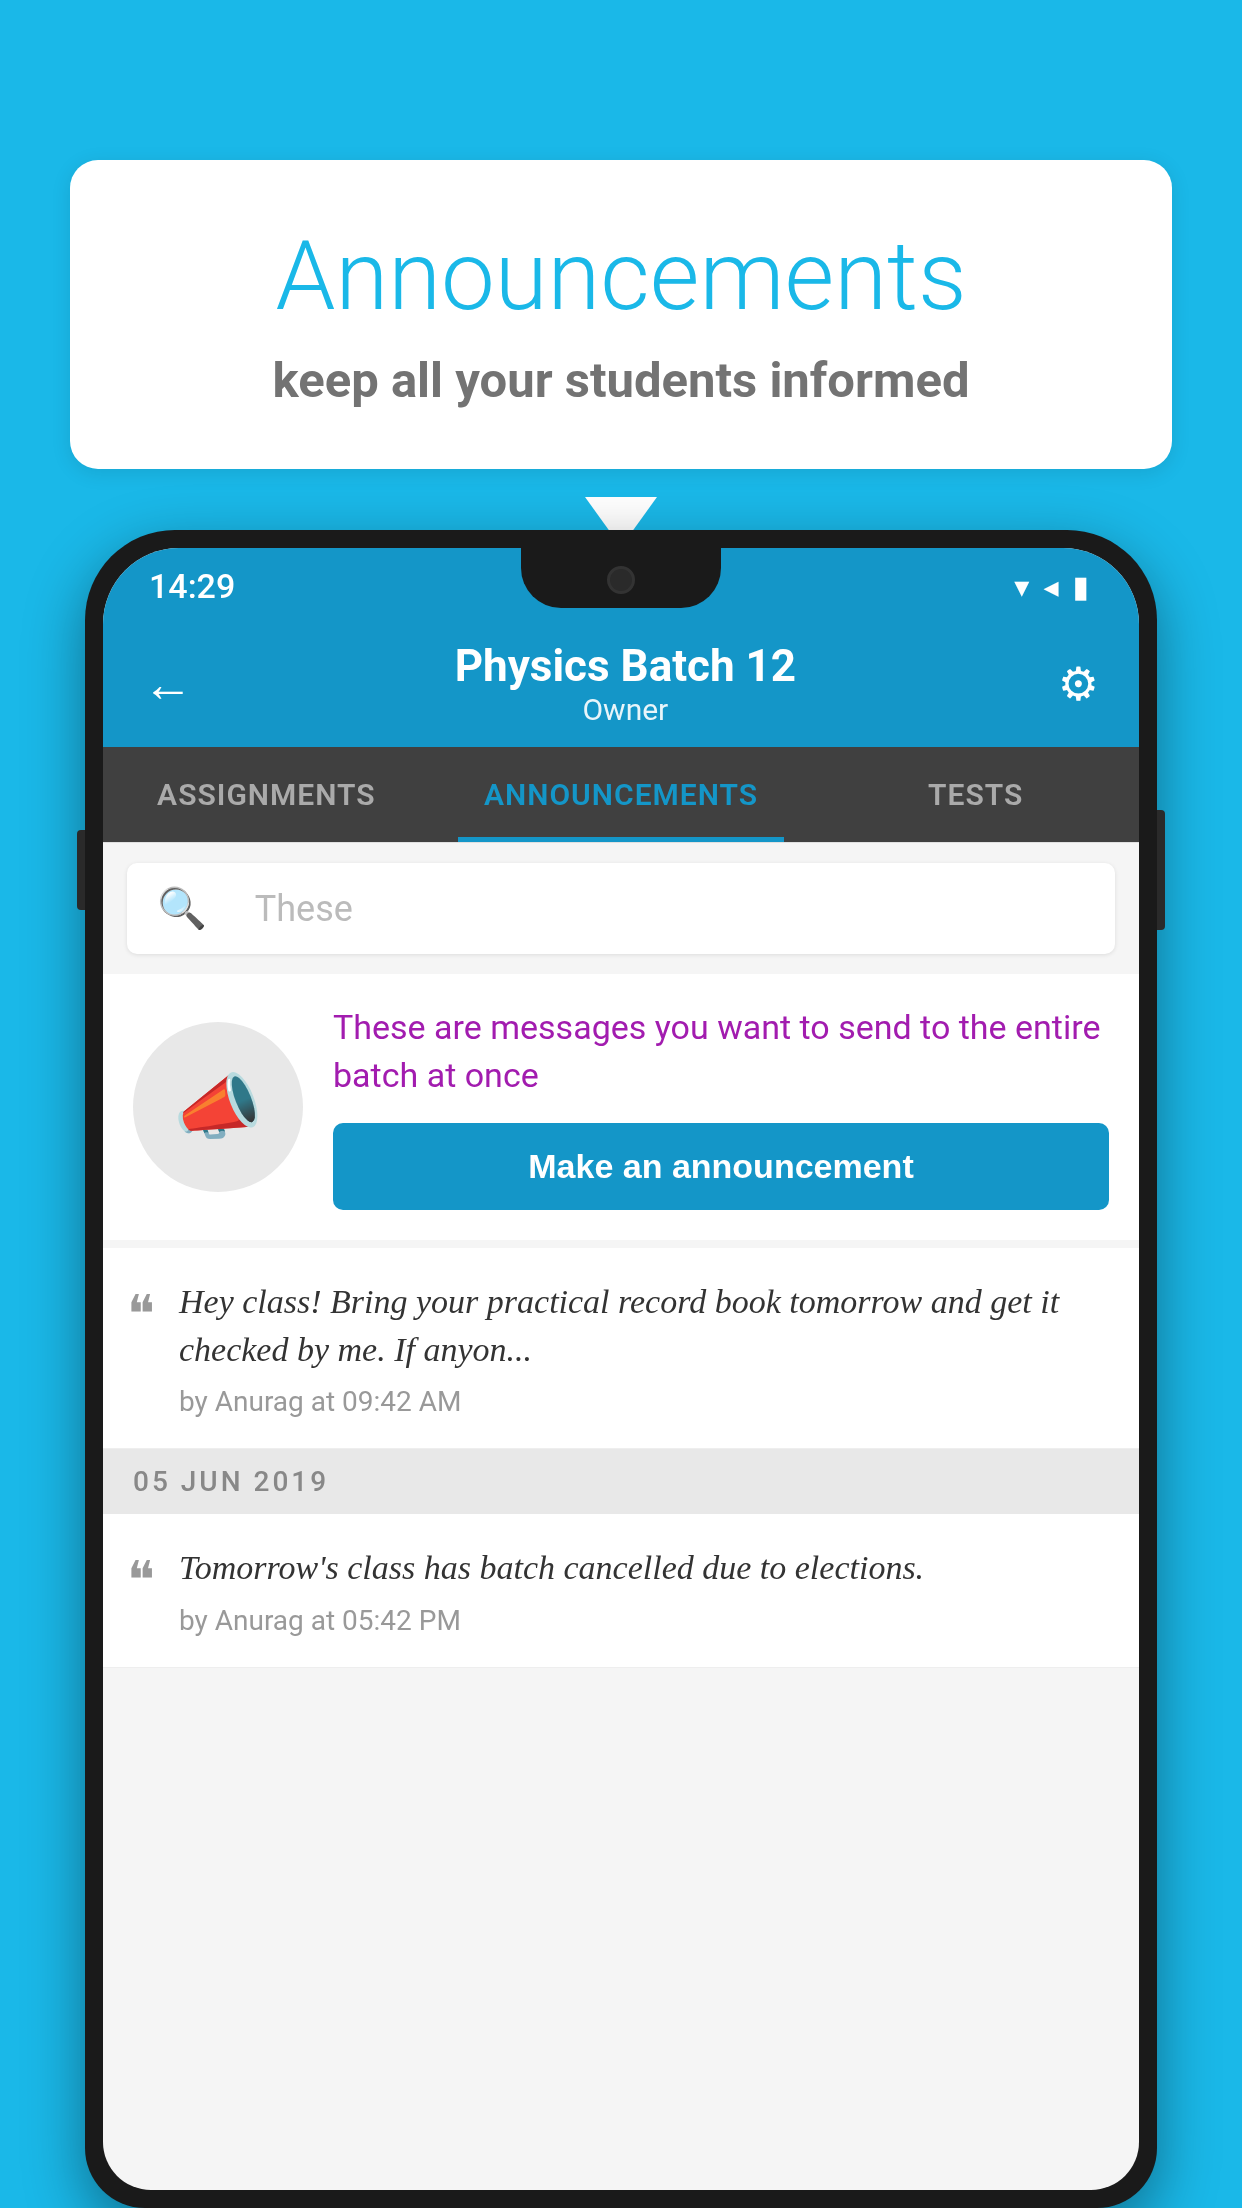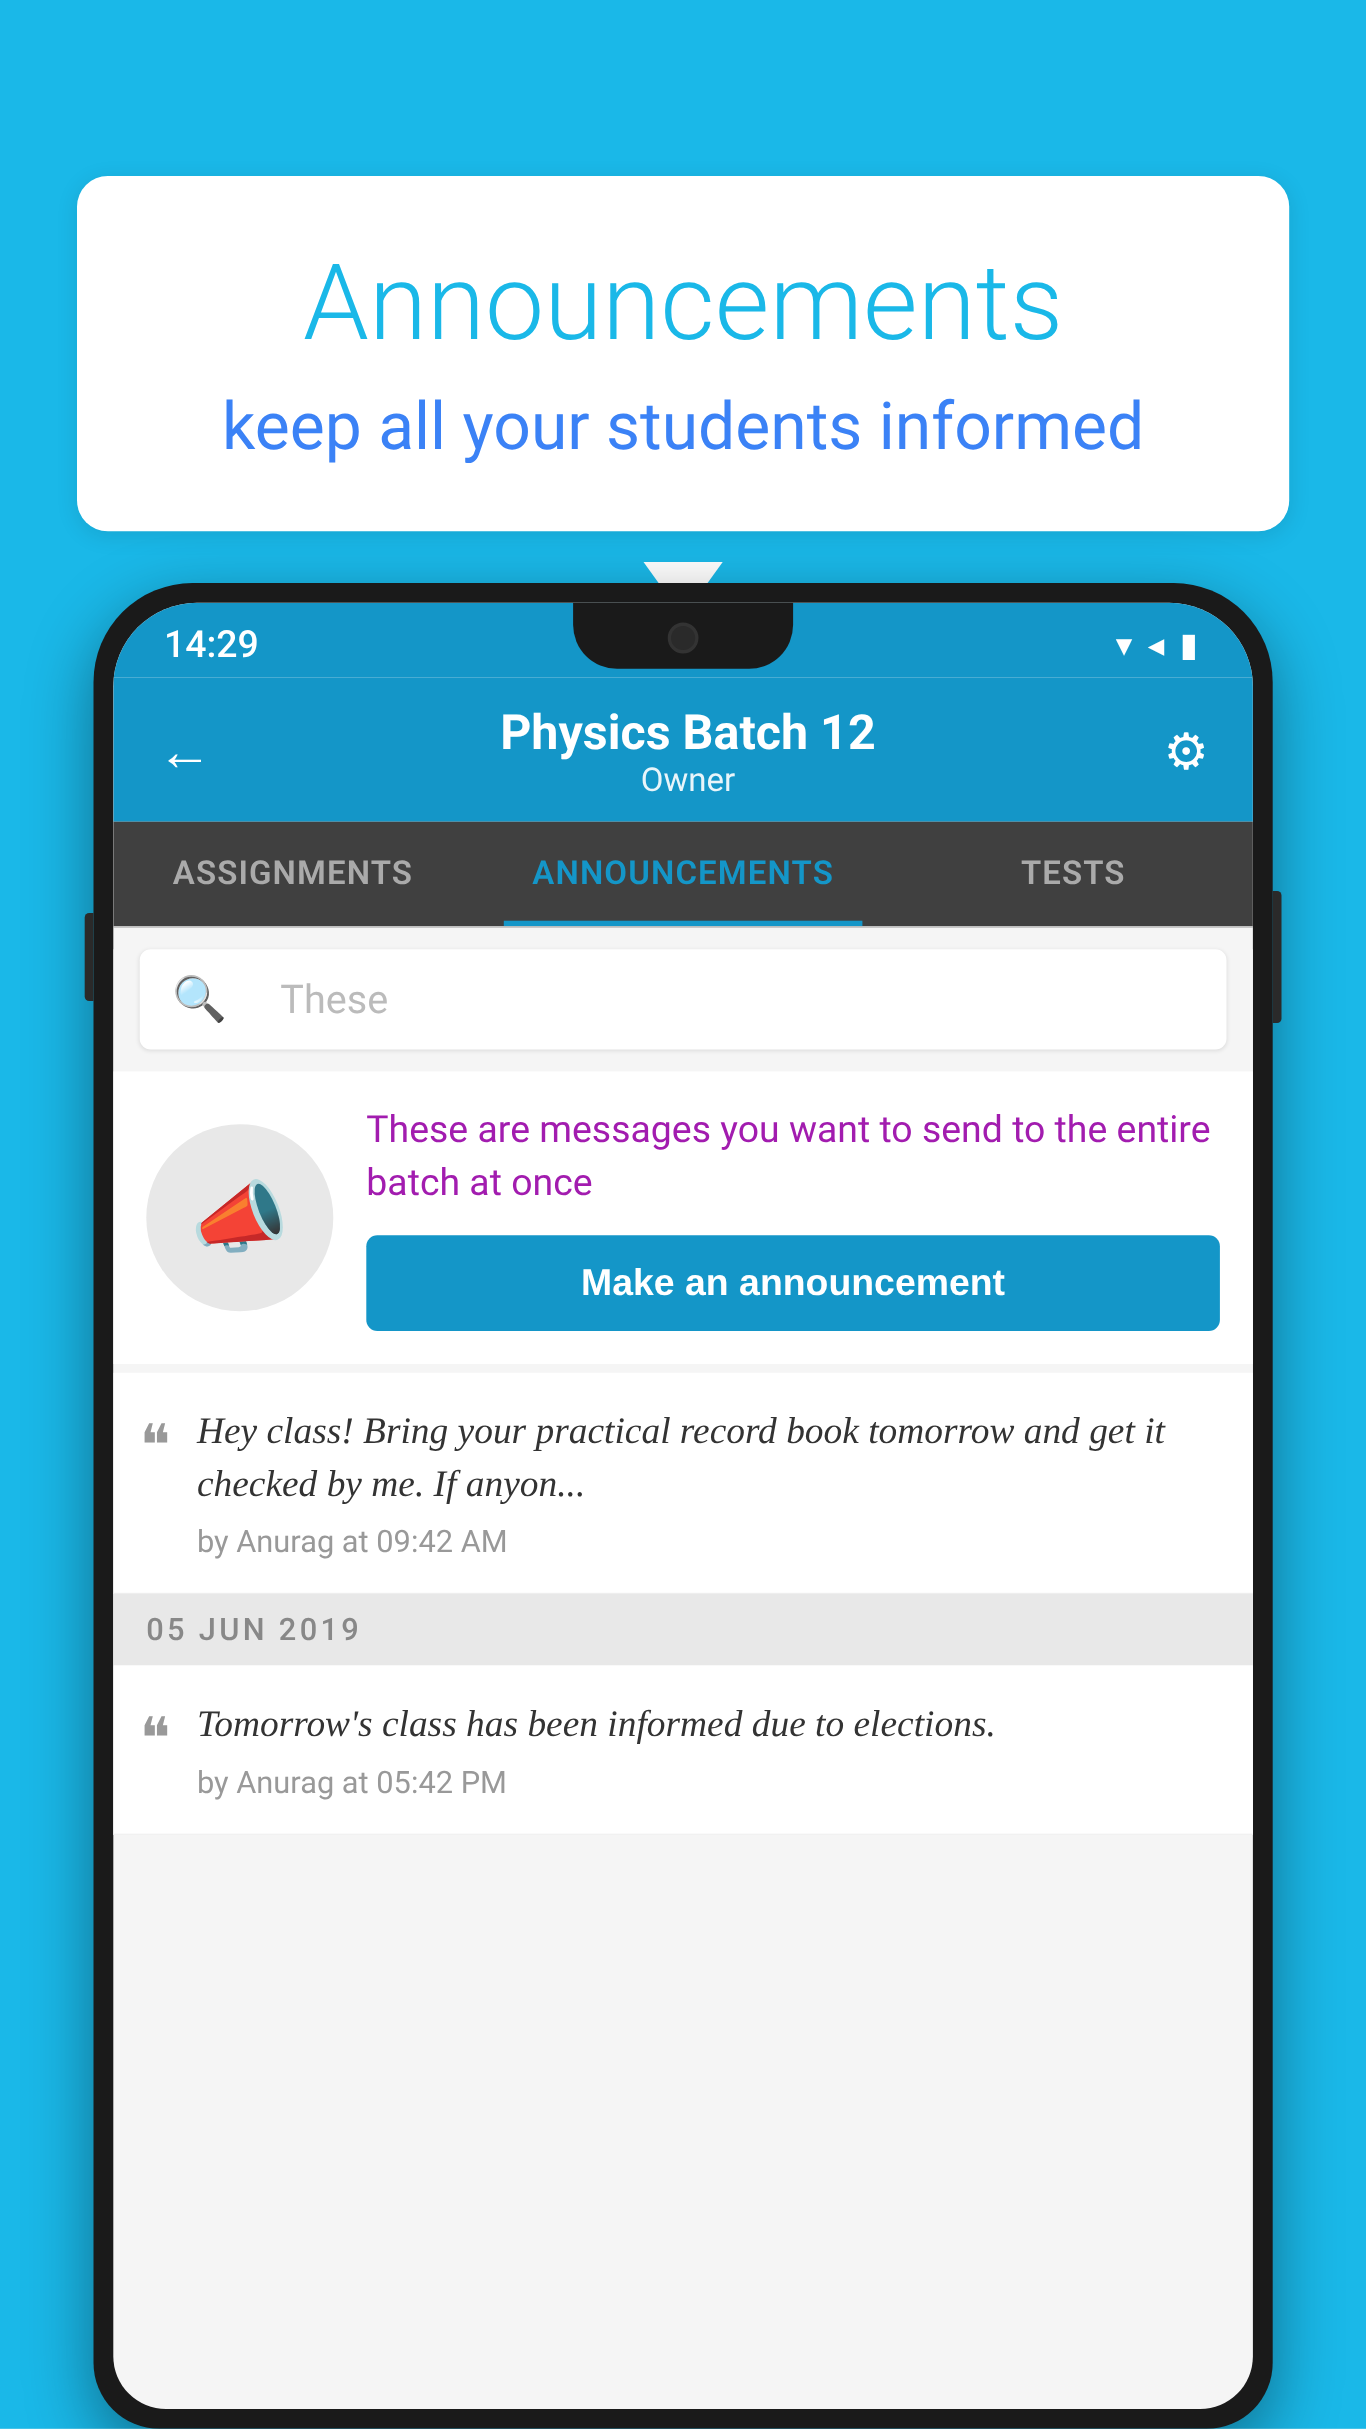--- a/index.html
+++ b/index.html
@@ -42,23 +42,23 @@
     }
 
     .bubble-title {
       font-size: 96px;
       color: #1ab8e8;
       font-weight: 300;
       margin-bottom: 20px;
     }
 
     .bubble-subtitle {
-      font-size: 60px;
-      color: #3b82f6;
-      font-weight: 400;
+      font-size: 49px;
+      color: #737373;
+      font-weight: 700;
     }
 
     
     .phone-frame {
       position: absolute;
       top: 530px;
       left: 85px;
       right: 85px;
       bottom: 0;
       background: #1a1a1a;
@@ -418,20 +418,20 @@
           <div class="announcement-text">Hey class! Bring your practical record book tomorrow and get it checked by me. If anyon...</div>
           <div class="announcement-meta">by Anurag at 09:42 AM</div>
         </div>
       </div>
 
       <div class="date-separator">05  JUN  2019</div>
 
       <div class="announcement-item">
         <span class="quote-icon">❝</span>
         <div class="announcement-content">
-          <div class="announcement-text">Tomorrow's class has been informed due to elections.</div>
+          <div class="announcement-text">Tomorrow's class has batch cancelled due to elections.</div>
           <div class="announcement-meta">by Anurag at 05:42 PM</div>
         </div>
       </div>
 
     </div>
   </div>
 </div>
 
 </body></html>

